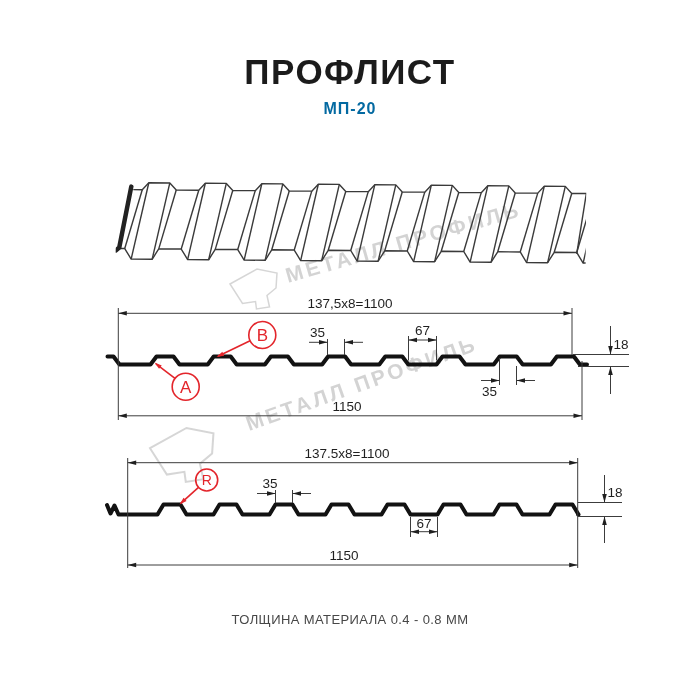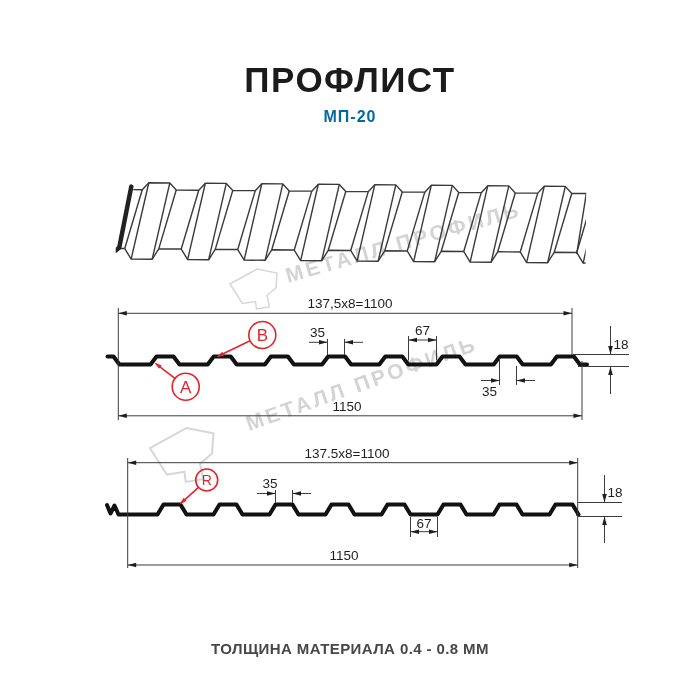--- a/index.html
+++ b/index.html
@@ -1,21 +1,21 @@
 <!DOCTYPE html>
 <html><head>
 <meta charset="utf-8">
 <style>
   html,body{margin:0;padding:0;background:#ffffff;}
   body{width:700px;height:700px;position:relative;overflow:hidden;
        font-family:"Liberation Sans",sans-serif;}
-  .hdr{position:absolute;left:0;width:700px;text-align:center;color:#1b1b1b;margin-top:8px;}
+  .hdr{position:absolute;left:0;width:700px;text-align:center;color:#1b1b1b;}
   #title{top:52px;font-size:35px;font-weight:700;letter-spacing:1.5px;}
   #subtitle{top:100px;font-size:16px;font-weight:700;letter-spacing:1px;color:#0369a1;}
-  #footer{top:632px;font-size:15px;font-weight:700;letter-spacing:.4px;color:#474747;}
+  #footer{top:612px;font-size:13px;font-weight:400;letter-spacing:.4px;color:#474747;}
   svg{position:absolute;left:0;top:0;}
   .wm{font-size:21px;font-weight:700;letter-spacing:3px;fill:#cccccc;opacity:.85;}
   .wmlogo{fill:none;stroke:#cfcfcf;stroke-width:1.5;opacity:.85;}
   .dim{font-size:13.5px;fill:#1f1f1f;}
   .mid{text-anchor:middle;}
   .lbl{font-size:17px;fill:#e3252b;text-anchor:middle;}
   .lbl-s{font-size:14px;fill:#e3252b;text-anchor:middle;}
   .thin{stroke:#3c3c3c;stroke-width:1;fill:none;}
   .prof{stroke:#121212;stroke-width:4;fill:none;stroke-linejoin:round;stroke-linecap:round;}
   .sheet{stroke:#3a3a3a;stroke-width:1.4;fill:none;stroke-linejoin:round;}

